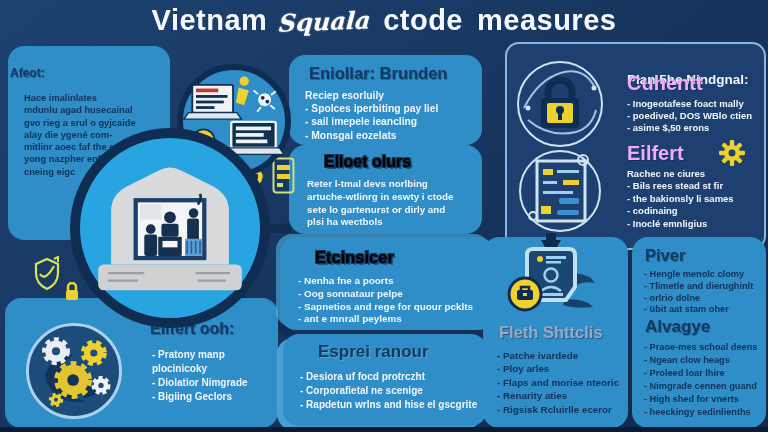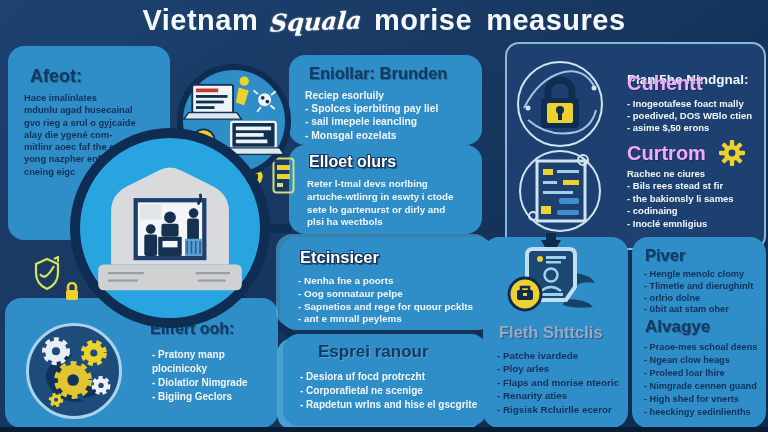--- a/index.html
+++ b/index.html
@@ -8,47 +8,47 @@
     font-family:"Liberation Sans",sans-serif;}
   .title{position:absolute;top:4px;left:0;right:0;text-align:center;color:#f4f8fc;white-space:nowrap;}
   .title .w{font-size:29px;font-weight:800;letter-spacing:.5px;}
   .title .script{font-family:"DejaVu Serif",serif;font-style:italic;font-weight:700;font-size:24px;
     display:inline-block;transform:rotate(-2deg) skewX(-6deg);margin:0 12px;color:#fff;
     text-shadow:0 0 2px rgba(255,255,255,.5);}
   .title .gap{display:inline-block;width:14px;}
   .panel{position:absolute;background:#2f8dc7;border-radius:16px;}
   .panel-navy{position:absolute;background:#1d4070;border-radius:14px;border:2px solid rgba(160,205,240,.85);}
   .hd-navy{position:absolute;color:#123a63;font-weight:800;text-shadow:1px 1px 0 rgba(10,30,60,.35);}
-  .hd-outline{position:absolute;color:#ffffff;font-weight:800;
-    text-shadow:1px 1px 0 #14365e,-1px -1px 0 #14365e,1px -1px 0 #14365e,-1px 1px 0 #14365e,2px 2px 0 rgba(10,35,70,.55);}
+  .hd-outline{position:absolute;color:#000000;font-weight:800;
+    text-shadow:1px 1px 0 #14365e,-1px -1px 0 #14365e,1px -1px 0 #14365e,-1px 1px 0 #14365e,2px 2px 0 rgba(10,35,70,.55);margin-left:15px;}
   .hd-yellow{position:absolute;color:#f0abfc;font-weight:700;text-shadow:1px 1px 0 rgba(10,30,60,.5);}
   .hd-gray{position:absolute;color:#9aa8c2;font-weight:800;text-shadow:1px 1px 0 rgba(10,30,60,.45);}
   .body-w{position:absolute;color:#f2f7fb;font-weight:600;white-space:pre-line;}
   .body-n{position:absolute;color:#11325a;font-weight:700;white-space:pre-line;}
   .circle{position:absolute;border-radius:50%;box-sizing:border-box;}
   .spoke{position:absolute;background:#0f2d52;border-radius:4px;}
   .bottom-strip{position:absolute;left:0;right:0;bottom:0;height:5px;background:#0a1c34;}
   svg{display:block;}
 </style>
 </head>
 <body>
 
 <div class="stage">
 
   <div class="title">
-    <span class="w">Vietnam</span><span class="script">Squala</span><span class="w">morise</span><span class="gap"></span><span class="w">measures</span>
+    <span class="w">Vietnam</span><span class="script">Squala</span><span class="w">ctode</span><span class="gap"></span><span class="w">measures</span>
   </div>
 
   <div class="spoke" style="left:196px;top:158px;width:34px;height:9px;transform:rotate(140deg);transform-origin:left center;"></div>
   <div class="spoke" style="left:260px;top:224px;width:32px;height:9px;"></div>
   <div class="spoke" style="left:238px;top:292px;width:72px;height:8px;transform:rotate(36deg);transform-origin:left center;"></div>
   <div class="spoke" style="left:106px;top:334px;width:40px;height:5px;transform:rotate(-34deg);transform-origin:left center;"></div>
 
   <div class="panel" style="left:8px;top:46px;width:162px;height:194px;">
-    <div class="hd-navy" style="left:22px;top:20px;font-size:18px;">Afeot:</div>
+    <div class="hd-navy" style="left:2px;top:20px;font-size:12px;">Afeot:</div>
     <div class="body-n" style="left:16px;top:46px;right:6px;font-size:9.3px;line-height:12.3px;">Hace imalinlates
 mdunlu agad husecainal
 gvo rieg a srul o gyjcaide
 alay die ygené com-
 mitlinr aoec faf the g odstle
 yong nazpher enfind
 cneing eigc</div>
   </div>
 
   <div class="panel" style="left:289px;top:55px;width:193px;height:90px;">
@@ -98,21 +98,21 @@
           <rect x="40" y="62" width="22" height="5" rx="2" fill="#3f8fd0"></rect>
         <circle cx="66" cy="12" r="5" fill="none" stroke="#cfe3f2" stroke-width="2"></circle>
         <circle cx="16" cy="68" r="4" fill="none" stroke="#cfe3f2" stroke-width="2"></circle>
       </svg>
     </div>
     <div class="body-w" style="left:120px;top:28px;font-size:13.5px;font-weight:800;white-space:nowrap;">Plan 5he Nindgnal:</div>
     <div class="hd-yellow" style="left:120px;top:28px;font-size:20px;">Cuhentt</div>
     <div class="body-w" style="left:120px;top:54px;right:4px;font-size:9.5px;line-height:11.8px;">- Inogeotafese foact mally
 - poedived, DOS WBlo ctien
 - asime $,50 erons</div>
-    <div class="hd-yellow" style="left:120px;top:98px;font-size:20px;">Curtrom</div>
+    <div class="hd-yellow" style="left:120px;top:98px;font-size:20px;">Eilfert</div>
     <div style="position:absolute;left:212px;top:96px;">
       <svg width="26" height="26" viewBox="0 0 24 24">
         <g fill="#ecd12f">
           <rect x="10" y="0" width="4" height="24" rx="1"></rect>
           <rect x="10" y="0" width="4" height="24" rx="1" transform="rotate(45 12 12)"></rect>
           <rect x="10" y="0" width="4" height="24" rx="1" transform="rotate(90 12 12)"></rect>
           <rect x="10" y="0" width="4" height="24" rx="1" transform="rotate(135 12 12)"></rect>
           <circle cx="12" cy="12" r="7.5"></circle>
         </g>
         <circle cx="12" cy="12" r="3.2" fill="#1d4070"></circle>

